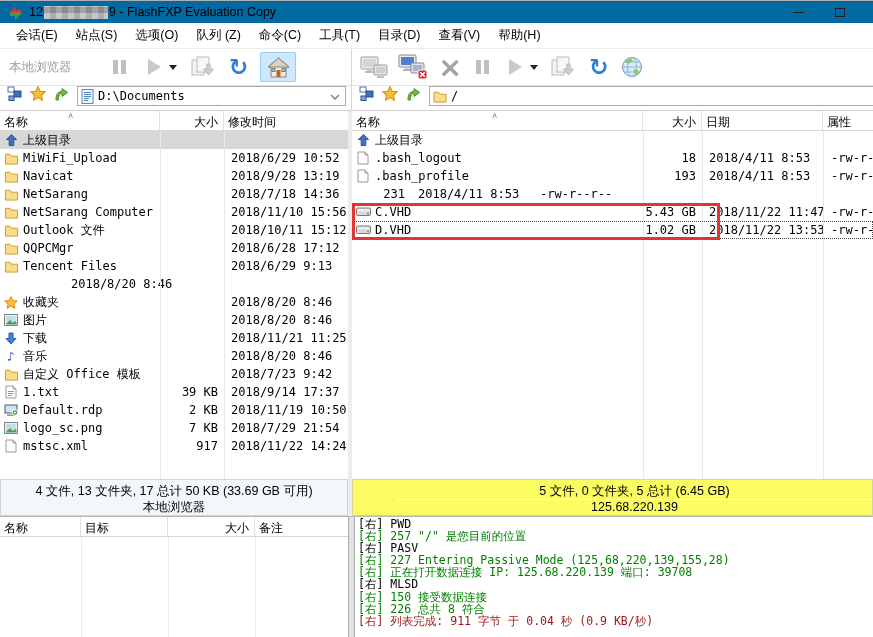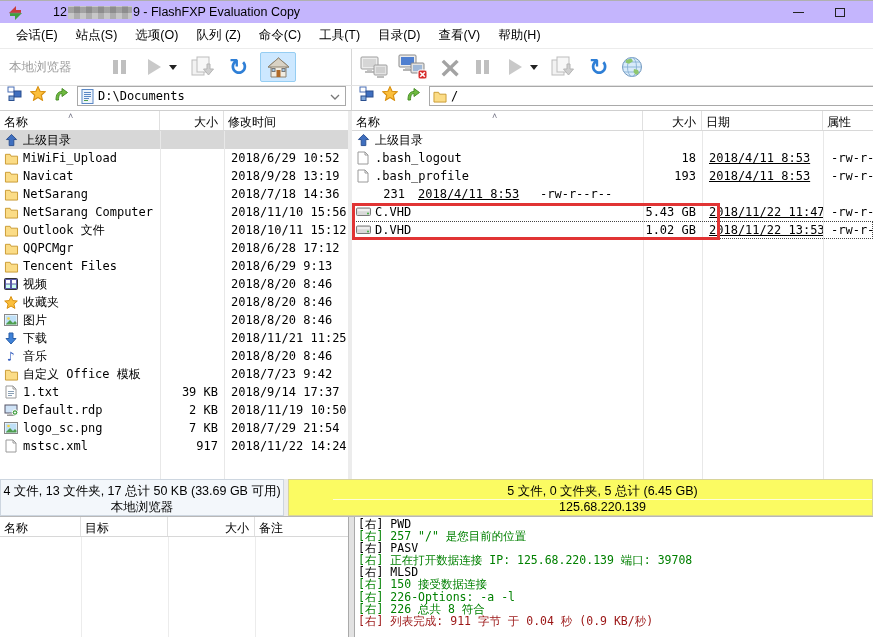--- a/index.html
+++ b/index.html
@@ -1,21 +1,21 @@
 <!DOCTYPE html>
 <html style="--sel: #d7d7d7; --ann: #e13434; --homebg: #cde8ff; --homebd: #95cdf2;"><head>
 <meta charset="utf-8">
 <style>
   * { margin:0; padding:0; box-sizing:border-box; }
   html,body { width:873px; height:637px; overflow:hidden; background:#fff;
               font-family:"Liberation Sans",sans-serif; color:#000; }
   .window { position:relative; width:873px; height:637px; border-top:1px solid #b0b0b0; }
 
   
-  .titlebar { height:22px; display:flex; align-items:center; background:#c4b5fd; position:relative;gap:24px; }
+  .titlebar { height:22px; display:flex; align-items:center; background:#0369a1; position:relative; }
   .applogo { margin:0 6px 0 8px; display:inline-flex; }
   .title { font-size:12.5px; display:inline-flex; align-items:center; }
   .censor { display:inline-block; width:64px; height:13px; margin:0 1px; vertical-align:middle;
     background:
       repeating-linear-gradient(90deg,#c7c7c7 0 6px,#adadad 6px 12px),
       repeating-linear-gradient(0deg,rgba(255,255,255,.35) 0 6px,rgba(120,120,120,.35) 6px 12px);
     background-blend-mode:multiply; }
   .winbtn { position:absolute; top:0; width:40px; height:22px; display:flex; align-items:center; justify-content:center; cursor:default; }
   .winbtn.min { left:778px; } .winbtn.max { left:820px; }
   .minglyph { width:11px; height:1px; background:#222; display:block; }
@@ -69,30 +69,30 @@
   .colline { position:absolute; top:20px; bottom:0; width:1px; background:#e8e8e8; }
   .frow { height:18px; display:flex; align-items:center; font-family:"DejaVu Sans Mono",monospace; font-size:12px; white-space:nowrap; }
   .frow.selected { background:var(--sel); }
   .frow.focused { outline:1px dotted #444; outline-offset:-1px; position:relative; z-index:3; }
   .c { overflow:hidden; white-space:nowrap; }
   .c.name { display:flex; align-items:center; gap:4px; padding-left:3px; }
   .c.size { text-align:right; padding-right:6px; }
   .c.date { padding-left:7px; }
   .c.attr { padding-left:8px; }
   .pane.left  .c.name{width:160px;} .pane.left .c.size{width:64px;} .pane.left .c.date{flex:1;}
-  .pane.right .c.name{width:291px;} .pane.right .c.size{width:59px;} .pane.right .c.date{width:121px;text-decoration:underline;} .pane.right .c.attr{flex:1;}
+  .pane.right .c.name{width:291px;} .pane.right .c.size{width:59px;} .pane.right .c.date{width:121px;} .pane.right .c.attr{flex:1;}
   .ficon { display:inline-flex; width:16px; justify-content:center; flex:none; }
   .annotation { position:absolute; left:0; top:92px; width:368px; height:37px; border:3px solid var(--ann); z-index:6; pointer-events:none; }
 
   
   .statusrow { height:37px; display:flex; background:#ececec; }
   .statusbox { text-align:center; font-size:12.5px; padding-top:2px; }
   .statusbox .l1 { height:18px; line-height:18px; }
   .statusbox .l2 { height:15px; line-height:15px; }
-  .status-left { width:284px; background:#f3f7fb; border:1px solid #cdd6e0; }
+  .status-left { width:348px; background:#f3f7fb; border:1px solid #cdd6e0; }
   .status-right { flex:1; margin-left:4px; border:1px solid #d8d49a; }
   .status-right .l1 { border-bottom:1px solid rgba(255,255,255,.75); }
 
   
   .bottomrow { height:122px; display:flex; border-top:1px solid #b8b8b8; background:#fff; }
   .queuepane { width:348px; position:relative; }
   .qh { padding:3px 5px 0 4px; border-right:1px solid #e0e0e0; white-space:nowrap; overflow:hidden; }
   .Q-name{width:81px;} .Q-target{width:87px;} .Q-size{width:87px; text-align:right;} .Q-note{flex:1; border-right:none;}
   .qline { position:absolute; top:20px; bottom:0; width:1px; background:#ececec; }
   .bsplit { width:7px; background:#e2e2e2; border-left:1px solid #aaa; border-right:1px solid #aaa; }
@@ -407,32 +407,20 @@
                   <path d="M1 2.5h5l1 2h7v8.5H1z" fill="#fbdc86" stroke="#c8982f"></path>
                 </svg>
               </span>
               <span>Tencent Files</span>
             </div>
             <div class="c size"></div>
             <div class="c date">2018/6/29 9:13</div>
           </div>
 
           <div class="frow">
-            <div class="c name">
-              <span class="ficon">
-                <svg width="14" height="12" viewBox="0 0 14 12">
-                  <rect x="0.5" y="0.5" width="13" height="11" rx="1" fill="#5a5aa8" stroke="#333"></rect>
-                  <rect x="2" y="2" width="4" height="3.5" fill="#fff"></rect>
-                  <rect x="8" y="2" width="4" height="3.5" fill="#fff"></rect>
-                  <rect x="2" y="6.5" width="4" height="3.5" fill="#cfe"></rect>
-                  <rect x="8" y="6.5" width="4" height="3.5" fill="#cfe"></rect>
-                </svg>
-              </span>
-              <span>视频</span>
-            </div>
             <div class="c size"></div>
             <div class="c date">2018/8/20 8:46</div>
           </div>
 
           <div class="frow">
             <div class="c name">
               <span class="ficon">
                 <svg width="14" height="13" viewBox="0 0 14 13">
                   <path d="M7 0.5 L8.8 4.6 L13.3 5 L9.9 8 L10.9 12.4 L7 10 L3.1 12.4 L4.1 8 L0.7 5 L5.2 4.6z" fill="#fbbf3c" stroke="#d89010"></path>
                 </svg>
@@ -686,28 +674,28 @@
     </div>
     <div class="bsplit"></div>
     <div class="logpane">
 
         <div class="logline" style="color: rgb(0, 0, 0);"><span class="lp">[右]</span><span>PWD</span></div>
 
         <div class="logline" style="color: rgb(0, 128, 0);"><span class="lp">[右]</span><span>257 "/" 是您目前的位置</span></div>
 
         <div class="logline" style="color: rgb(0, 0, 0);"><span class="lp">[右]</span><span>PASV</span></div>
 
+        <div class="logline" style="color: rgb(0, 128, 0);"><span class="lp">[右]</span><span>227 Entering Passive Mode (125,68,220,139,155,28)</span></div>
 
         <div class="logline" style="color: rgb(0, 128, 0);"><span class="lp">[右]</span><span>正在打开数据连接 IP: 125.68.220.139 端口: 39708</span></div>
 
         <div class="logline" style="color: rgb(0, 0, 0);"><span class="lp">[右]</span><span>MLSD</span></div>
 
         <div class="logline" style="color: rgb(0, 128, 0);"><span class="lp">[右]</span><span>150 接受数据连接</span></div>
 
-        <div class="logline" style="color: rgb(0, 128, 0);"><span class="lp">[右]</span><span>226-Options: -a -l</span></div>
 
         <div class="logline" style="color: rgb(0, 128, 0);"><span class="lp">[右]</span><span>226 总共 8 符合</span></div>
 
         <div class="logline" style="color: rgb(155, 21, 21);"><span class="lp">[右]</span><span>列表完成: 911 字节 于 0.04 秒 (0.9 KB/秒)</span></div>
       </div>
   </div>
 
 </div>
 
 </body></html>

